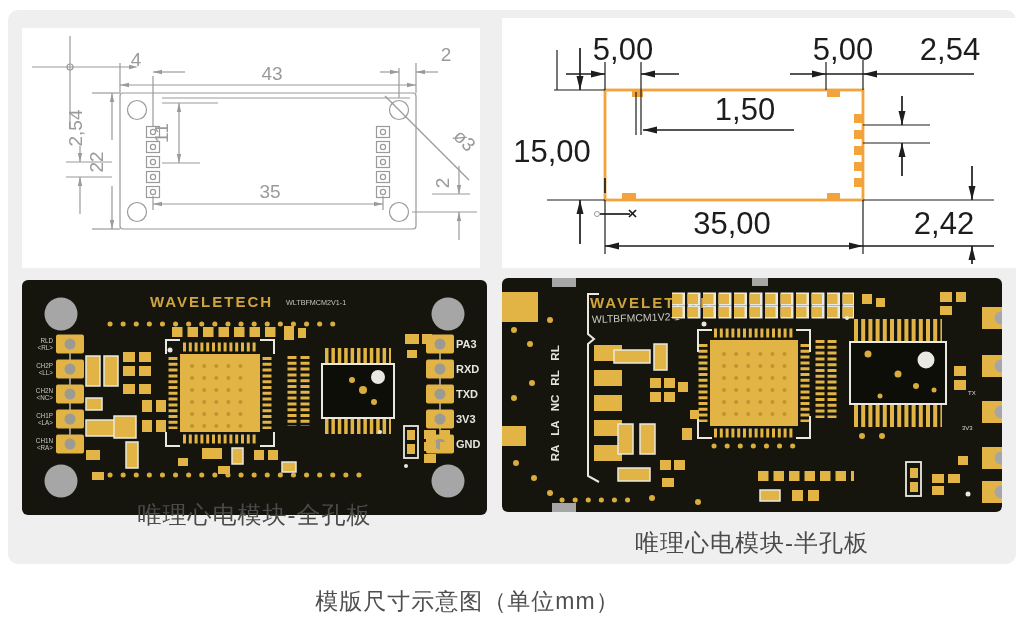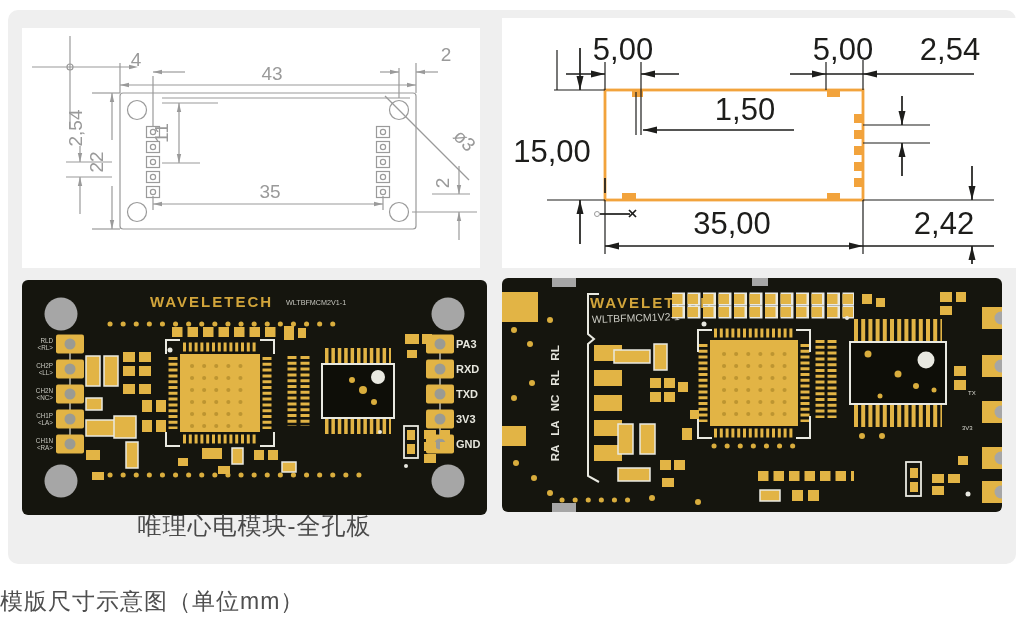--- a/index.html
+++ b/index.html
@@ -6,23 +6,23 @@
   body{width:1024px;height:637px;background:#ffffff;position:relative;overflow:hidden;
        font-family:"Liberation Sans",sans-serif}
   .panel{position:absolute;left:8px;top:10px;width:1008px;height:554px;background:#efefef;border-radius:10px}
   .quad{position:absolute;background:#ffffff}
   #d1{left:14px;top:18px;width:458px;height:240px}
   #d2{left:494px;top:8px;width:548px;height:250px}
   #b1{left:14px;top:270px;width:465px;height:235px;background:transparent}
   #b2{left:494px;top:268px;width:500px;height:234px;background:transparent}
   svg{display:block;overflow:hidden}
   .cap{position:absolute;text-align:center;font-size:24px;color:#4a4a4a;letter-spacing:1px}
-  #cap1{left:14px;top:500px;width:465px}
+  #cap1{left:14px;top:489px;width:465px}
   #cap2{left:494px;top:517px;width:500px}
-  #capBottom{position:absolute;left:0;top:586px;width:935px;text-align:left;font-size:23px;color:#4f4f4f;letter-spacing:1px}
+  #capBottom{position:absolute;left:0;top:586px;width:935px;text-align:center;font-size:23px;color:#4f4f4f;letter-spacing:1px}
   
   .g1 line,.g1 rect,.g1 circle,.g1 path,.g1 polyline{stroke:#9a9a9a;fill:none;stroke-width:1.2}
   .g1 polygon{fill:#9a9a9a;stroke:none}
   .g1 text{fill:#9a9a9a;stroke:none;font-size:19px}
   
   .g2 line,.g2 polyline{stroke:#1d1d1b;fill:none;stroke-width:1.7}
   .g2 .thin{stroke-width:1.2}
   .g2 polygon{fill:#1d1d1b;stroke:none}
   .g2 text{fill:#1d1d1b;font-size:31px}
   .orange{stroke:#f2a33c;fill:none;stroke-width:2.8}
@@ -508,15 +508,16 @@
       </g>
       <g>
         <line class="dots" x1="60" y1="222" x2="130" y2="222"></line>
         <circle class="gdot" cx="150" cy="220" r="3"></circle>
           <circle class="gdot" cx="196" cy="224" r="3"></circle>
       </g>
     </svg>
   </div>
 
   <div class="cap" id="cap1">唯理心电模块-全孔板</div>
+  <div class="cap" id="cap2">唯理心电模块-半孔板</div>
 </div>
 
 <div id="capBottom">模版尺寸示意图（单位mm）</div>
 
 </body></html>

